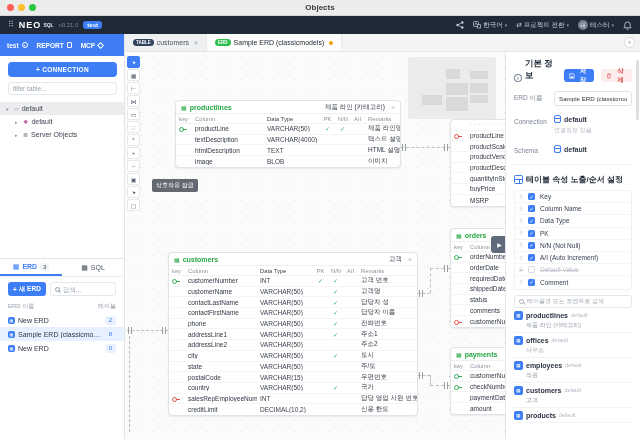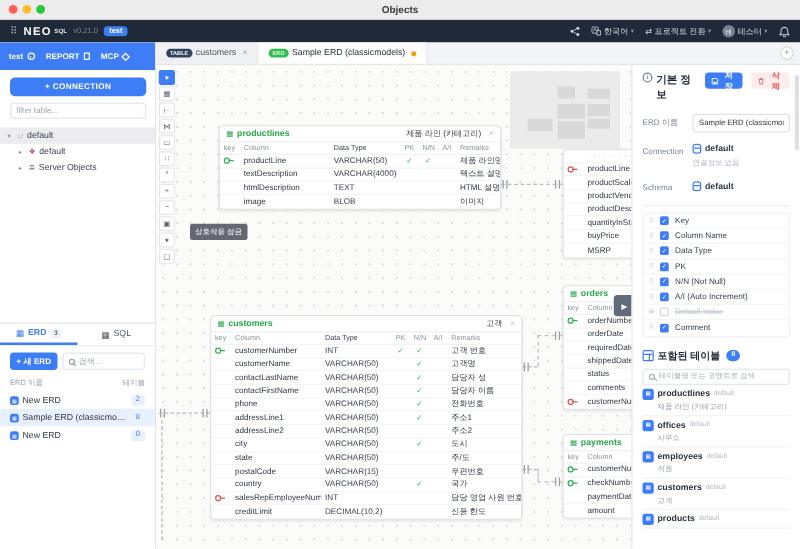--- a/index.html
+++ b/index.html
@@ -104,21 +104,21 @@
 .keyic::before{content:"";position:absolute;left:0;top:0;width:3px;height:3px;border:1px solid currentColor;border-radius:50%}
 .keyic::after{content:"";position:absolute;left:4px;top:2px;width:4px;height:1px;background:currentColor}
 .key-pk{color:#2fae57}.key-fk{color:#e0524d}
 .ph-row{color:#c8c8c8;letter-spacing:2px}
 .rel{position:absolute;z-index:2}
 .rel.h{border-top:1px dashed #b9bdc4;height:0}
 .rel.v{border-left:1px dashed #b9bdc4;width:0}
 .tick{position:absolute;width:1px;height:7px;background:#9aa0a8;z-index:2}
 
 .inspector{flex:1;border-left:1px solid #e2e5e9;background:#fff;position:relative;overflow:hidden;padding:6px 8px 0;min-width:0}
-.insp-head{display:flex;align-items:flex-start;gap:3px}
+.insp-head{display:flex;align-items:flex-end;gap:3px}
 .info-ic{width:8px;height:8px;border:1px solid #7b8494;border-radius:50%;color:#7b8494;font-size:5px;display:flex;align-items:center;justify-content:center;font-weight:bold}
 .insp-title{font-size:8.5px;font-weight:bold;color:#1f2937}
 .btn-save{margin-left:auto;background:#3d7ef7;color:#fff;border:none;border-radius:3px;font-size:6.5px;font-weight:bold;height:13px;padding:0 5px;display:flex;align-items:center;gap:2px}
 .btn-del{background:#fdecec;color:#e0524d;border:none;border-radius:3px;font-size:6.5px;font-weight:bold;height:13px;padding:0 5px;display:flex;align-items:center;gap:2px;margin-left:4px}
 .field{display:flex;margin-top:9px;font-size:6.5px;color:#7b8494}
 .f-label{width:40px;padding-top:3px;flex:none}
 .f-input{flex:1;border:1px solid #dfe3e8;border-radius:3px;height:15px;padding:0 4px;font-size:6.2px;color:#333;outline:none;min-width:0}
 .f-val{display:flex;align-items:center;gap:3px;color:#2f3744;font-size:7px;font-weight:bold}
 .f-sub{color:#b3bac4;font-size:6px;margin-top:3px;font-weight:normal}
 .db-ic{width:7px;height:8px;border:1px solid #3d7ef7;border-radius:3px/2px;position:relative}
@@ -700,20 +700,24 @@
           </div>
         </div>
         <div class="field">
           <span class="f-label">Schema</span>
           <div class="f-val">
             <span class="db-ic"></span>
             <span>default</span>
           </div>
         </div>
         <div class="divider"></div>
+        <div class="sect">
+          <span class="sect-ic"></span>
+          <span>테이블 속성 노출/순서 설정</span>
+        </div>
         <div class="attr-list" id="attr-list">
             <div class="attr-row">
               <span class="drag">⠿</span>
               <span class="cb">✓</span>
               <span>Key</span>
             </div>
             <div class="attr-row">
               <span class="drag">⠿</span>
               <span class="cb">✓</span>
               <span>Column Name</span>
@@ -742,25 +746,20 @@
               <span class="drag">⠿</span>
               <span class="cb off"></span>
               <span>Default Value</span>
             </div>
             <div class="attr-row">
               <span class="drag">⠿</span>
               <span class="cb">✓</span>
               <span>Comment</span>
             </div>
           </div>
-        <div class="sect">
-          <span class="sect-ic"></span>
-          <span>포함된 테이블</span>
-          <span class="inc-badge">8</span>
-        </div>
         <div class="inc-search">
           <span class="mag"></span>
           <input readonly="" placeholder="테이블명 또는 코멘트로 검색" style="">
         </div>
         <div id="inc-list">
             <div class="inc-item">
               <div class="inc-top">
                 <span class="inc-icon">▦</span>
                 <span class="inc-name">productlines</span>
                 <span class="inc-schema">default</span>

